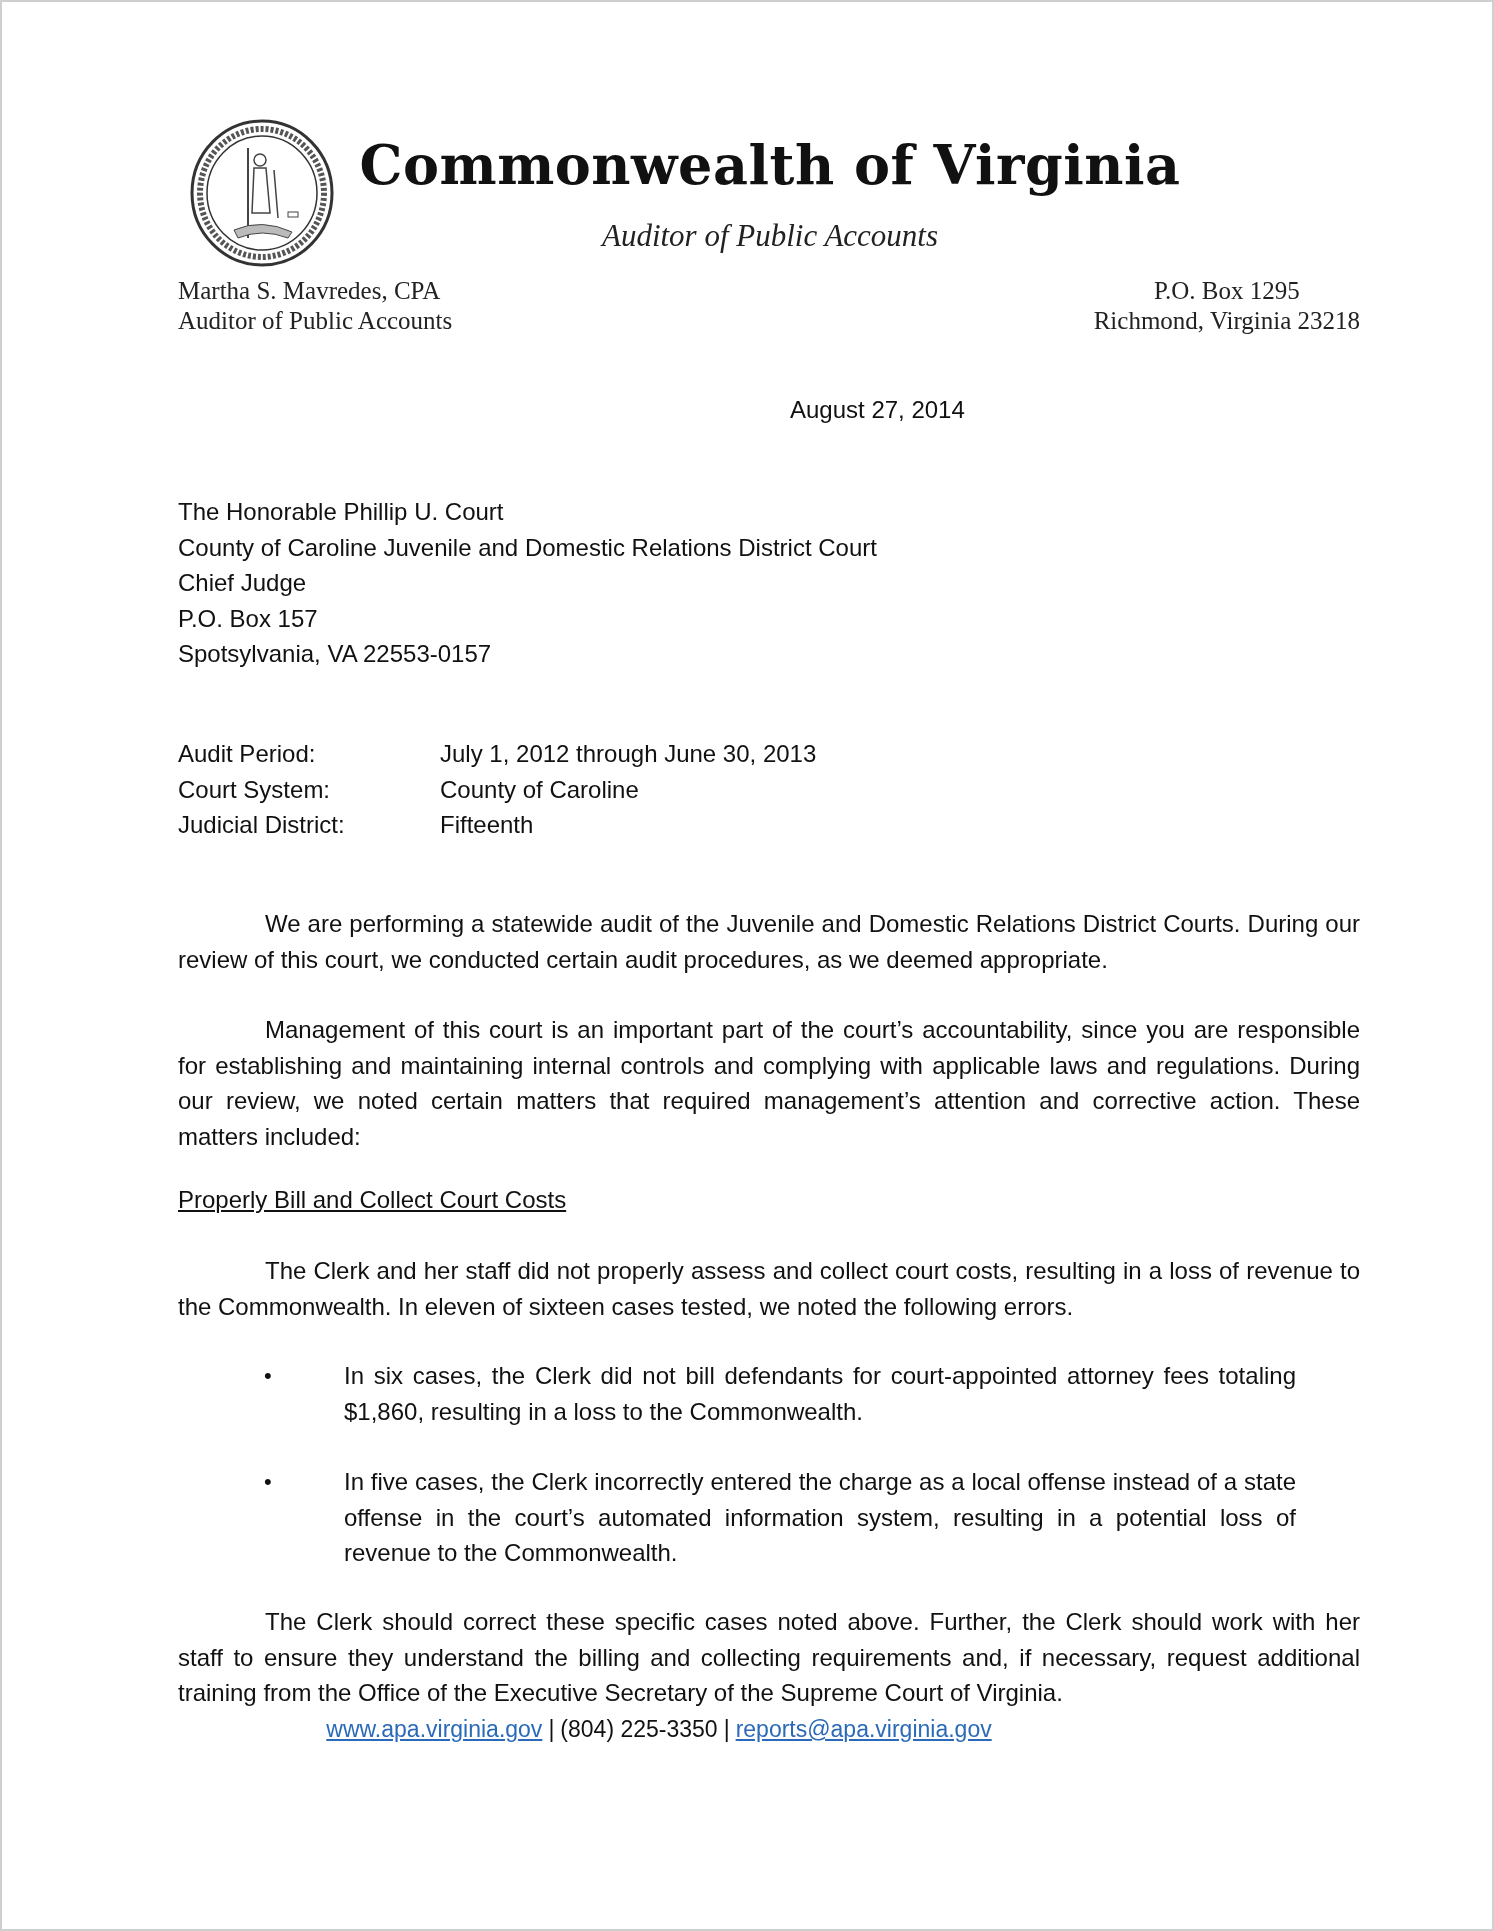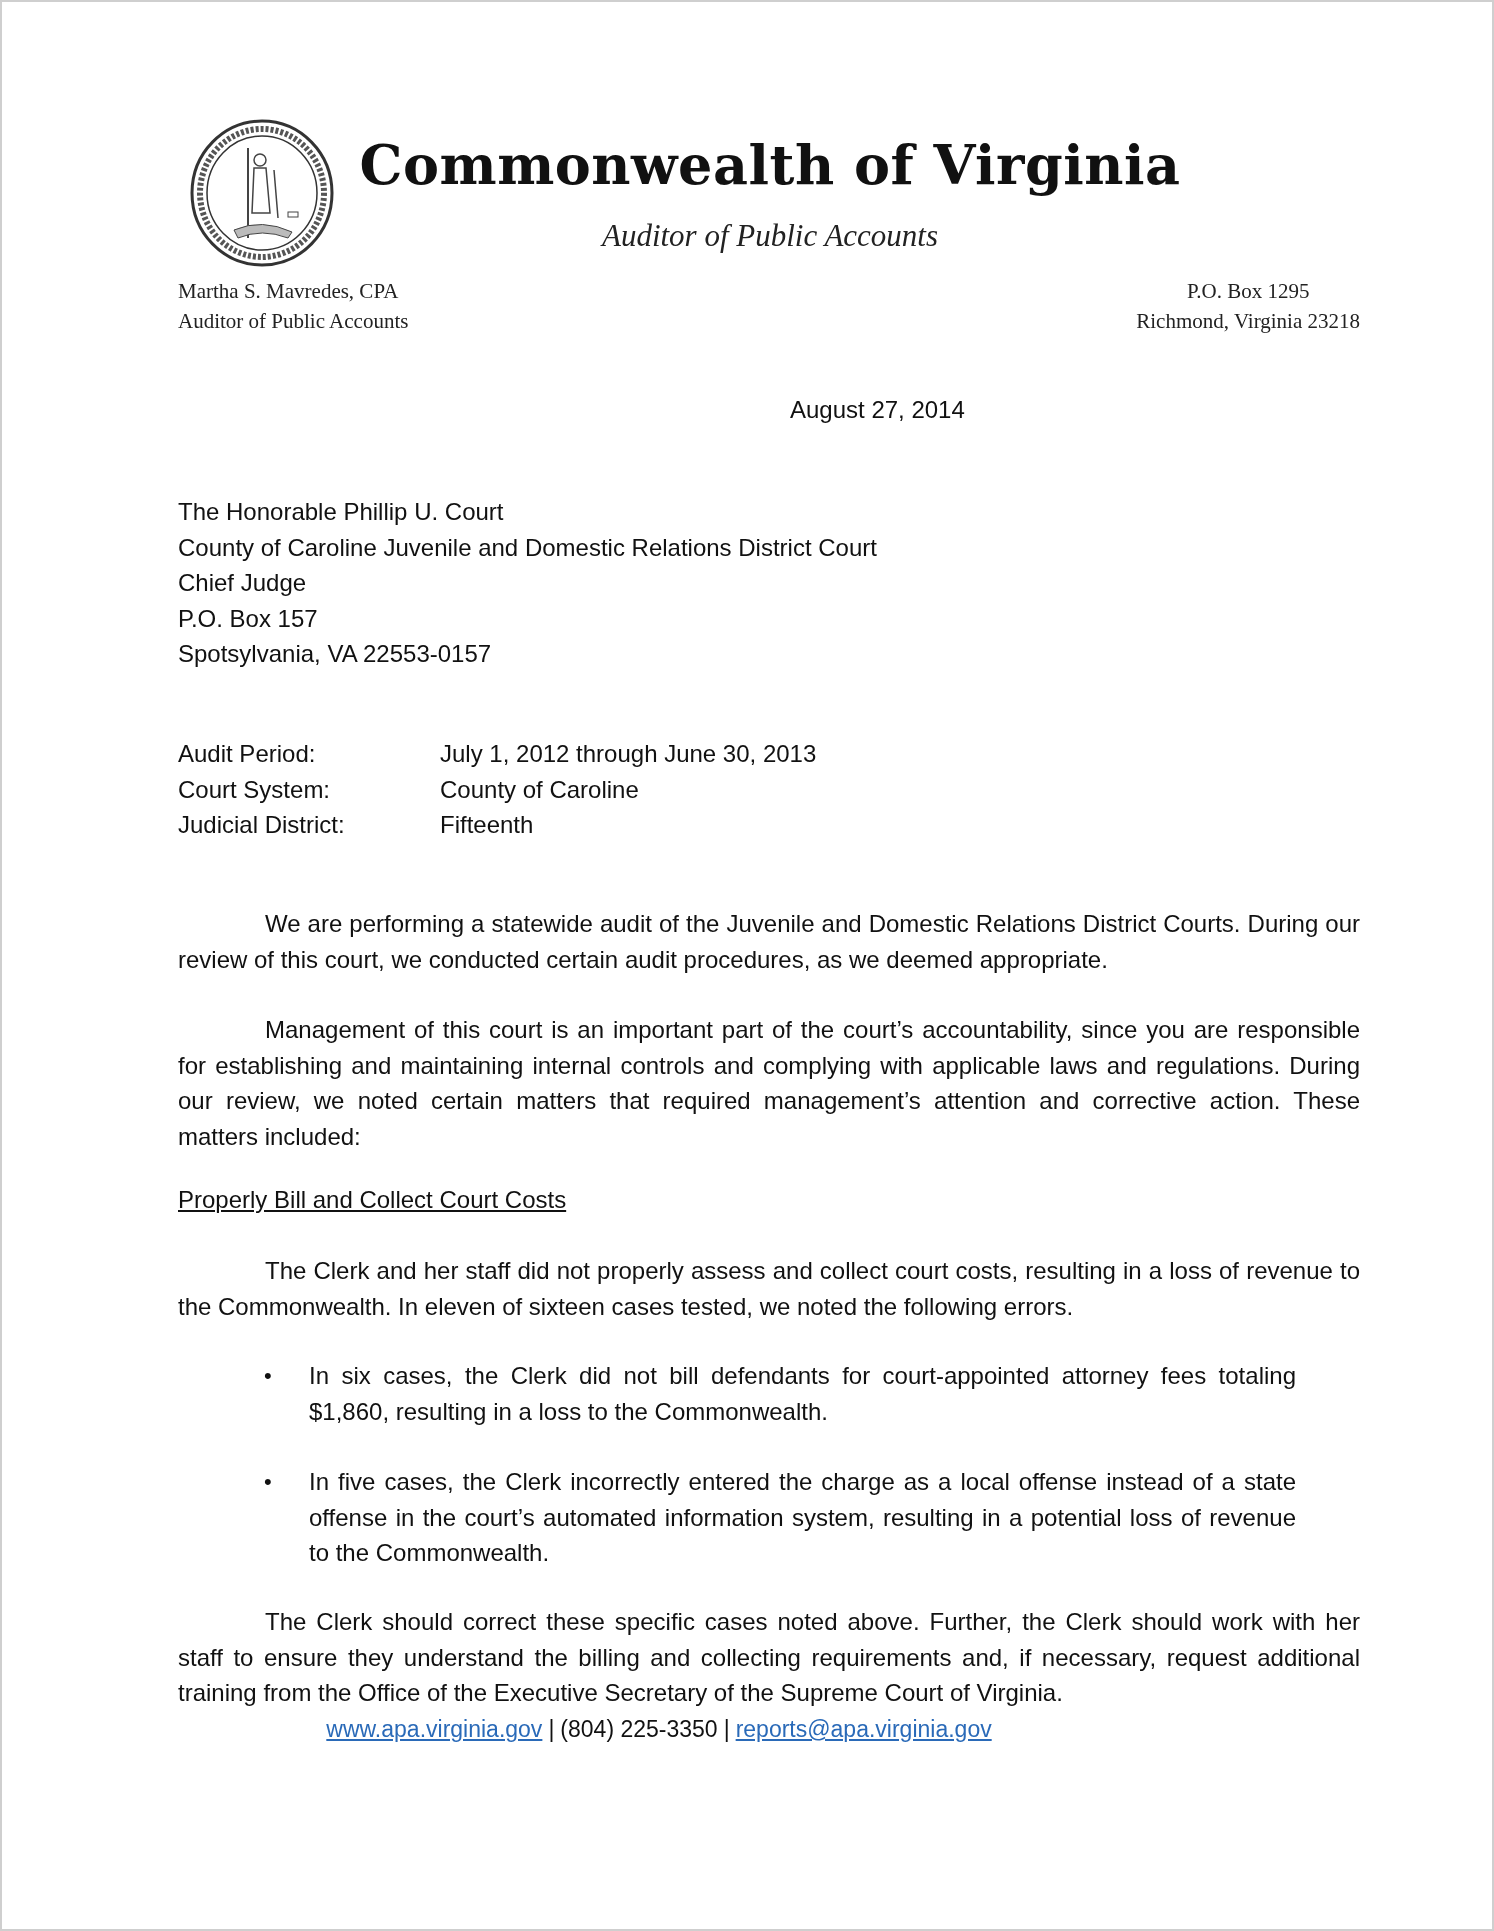--- a/index.html
+++ b/index.html
@@ -20,21 +20,21 @@
     position: absolute; left: 340px; width: 860px; top: 126px; text-align: center;
     font-family: "DejaVu Serif", serif; font-weight: bold; font-size: 54px;
     letter-spacing: 0.5px; color: #111; margin-top: 7px;
   }
   .subtitle {
     position: absolute; left: 340px; width: 860px; top: 218px; text-align: center;
     font-family: "Liberation Serif", serif; font-style: italic; font-size: 31px; color: #222;
   }
   .lh-left, .lh-right {
     position: absolute; top: 276px; font-family: "Liberation Serif", serif;
-    font-size: 21px; line-height: 30px; color: #222;
+    font-size: 25px; line-height: 30px; color: #222;
   }
   .lh-left { left: 178px; }
   .lh-right { right: 134px; text-align: center; }
   .body-text {
     font-family: "Liberation Sans", sans-serif; font-size: 24px; color: #111;
   }
   .date { position: absolute; left: 790px; top: 396px; }
   .address { position: absolute; left: 178px; top: 494px; line-height: 35.5px; }
   .audit-info { position: absolute; left: 178px; top: 736px; line-height: 35.5px; }
   .audit-row { display: flex; }
@@ -46,21 +46,21 @@
   .p1 { top: 906px; }
   .p2 { top: 1012px; }
   .heading {
     position: absolute; left: 178px; top: 1186px; text-decoration: underline;
   }
   .p3 { top: 1253px; }
   .bullet {
     position: absolute; left: 264px; width: 1032px; line-height: 35.5px; display: flex;
   }
   .bullet .dot { width: 45px; flex: none; font-size: 22px; }
-  .bullet .btext { flex: 1; text-align: justify; }
+  .bullet .btext { flex: 1; text-align: justify; margin-left: 35px; }
   .b1 { top: 1358px; }
   .b2 { top: 1464px; }
   .p4 { top: 1604px; }
   .footer {
     position: absolute; left: 0; width: 1318px; top: 1716px; text-align: center;
     font-size: 23px; color: #111;
   }
   .footer a { color: #2a6ab8; text-decoration: underline; }
   .sep { padding: 0 6px; }
 </style>

